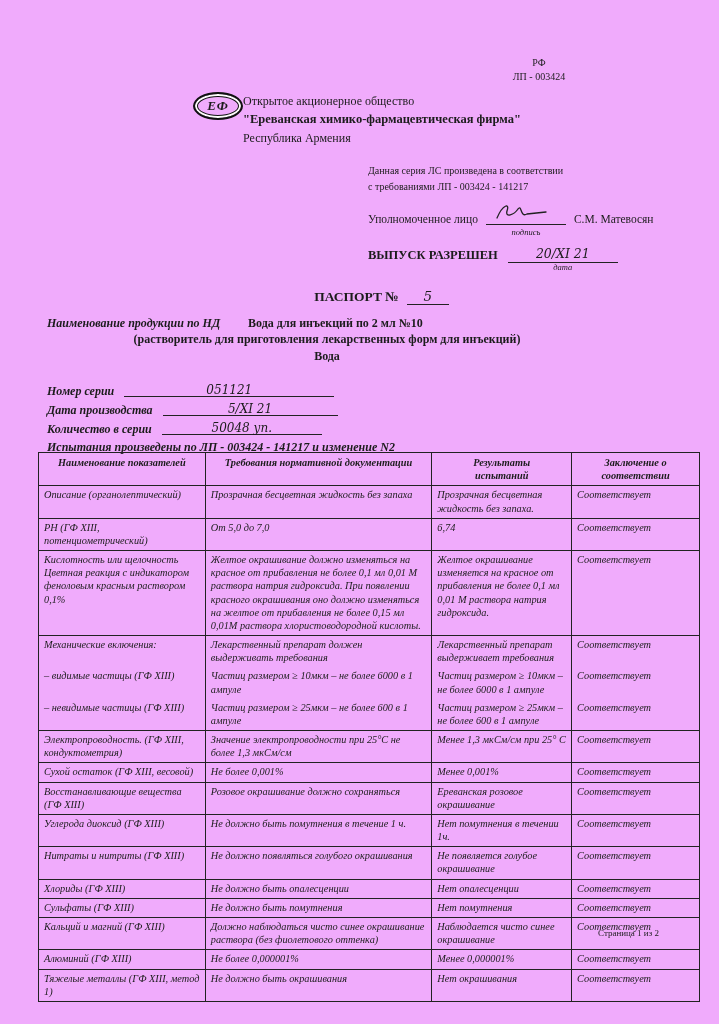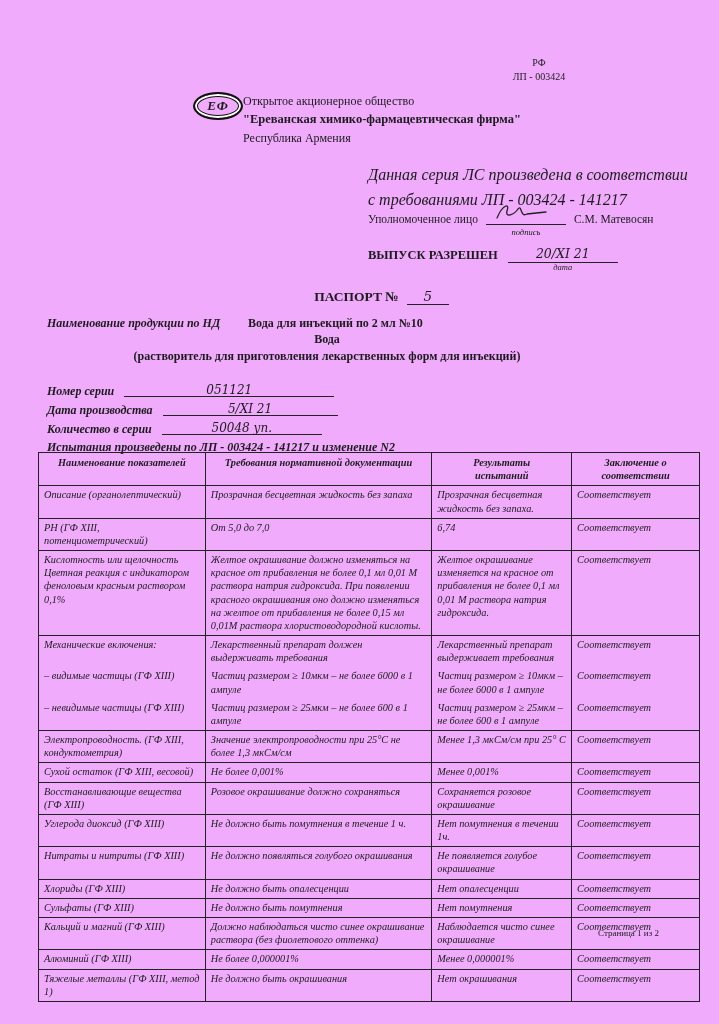--- a/index.html
+++ b/index.html
@@ -16,21 +16,21 @@
   .company-block { position: absolute; top: 92px; left: 193px; display: flex; align-items: flex-start; }
   .logo {
     width: 50px; height: 28px; border: 2px solid #111; border-radius: 50%;
     display: flex; align-items: center; justify-content: center;
     font-weight: bold; font-style: italic; font-size: 13px; letter-spacing: 1px;
     box-shadow: inset 0 0 0 2px #fdfdfb, inset 0 0 0 3px #111;
   }
   .company-text { font-size: 12px; line-height: 1.5; }
   .company-text .name { font-weight: bold; font-size: 12.5px; }
 
-  .series-statement { position: absolute; top: 163px; left: 368px; font-size: 16px; line-height: 1.55; font-style: italic; }
+  .series-statement { position: absolute; top: 163px; left: 368px; font-size: 10px; line-height: 1.55; }
 
   .authorized { position: absolute; top: 205px; left: 368px; font-size: 11.5px; }
   .authorized .row { display: flex; align-items: flex-end; gap: 8px; }
   .sig-line { display: inline-block; width: 80px; border-bottom: 1px solid #222; position: relative; height: 20px; }
   .sig-line svg { position: absolute; bottom: 0; left: 8px; }
   .sig-caption { position: absolute; top: 22px; left: 0; width: 100%; text-align: center; font-size: 8.5px; font-style: italic; }
 
   .release { position: absolute; top: 246px; left: 368px; font-size: 12.5px; font-weight: bold; }
   .release .row { display: flex; align-items: flex-end; gap: 10px; }
   .date-line { display: inline-block; width: 110px; border-bottom: 1px solid #222; text-align: center; position: relative; font-weight: normal; }
@@ -113,22 +113,22 @@
   <div class="passport-title">
     <span>ПАСПОРТ №</span><span class="num hw">5</span>
   </div>
 
   <div class="product">
     <div class="line1">
       <span class="label">Наименование продукции по НД</span>
       <span class="val">Вода для инъекций по 2 мл №10</span>
     </div>
     <div class="centered">
+      <div>(растворитель для приготовления лекарственных форм для инъекций)</div>
       <div>Вода</div>
-      <div>(растворитель для приготовления лекарственных форм для инъекций)</div>
     </div>
   </div>
 
   <div class="series-info">
     <div class="frow">
       <span class="flabel">Номер серии</span>
       <span class="fline w1 hw">051121</span>
     </div>
     <div class="frow">
       <span class="flabel">Дата производства</span>
@@ -202,21 +202,21 @@
     </tr>
           <tr>
       <td>Сухой остаток (ГФ XIII, весовой)</td>
       <td>Не более 0,001%</td>
       <td>Менее 0,001%</td>
       <td class="concl">Соответствует</td>
     </tr>
           <tr>
       <td>Восстанавливающие вещества (ГФ XIII)</td>
       <td>Розовое окрашивание должно сохраняться</td>
-      <td>Сохраняется розовое окрашивание</td>
+      <td>Ереванская розовое окрашивание</td>
       <td class="concl">Соответствует</td>
     </tr>
           <tr>
       <td>Углерода диоксид (ГФ XIII)</td>
       <td>Не должно быть помутнения в течение 1 ч.</td>
       <td>Нет помутнения в течении 1ч.</td>
       <td class="concl">Соответствует</td>
     </tr>
           <tr>
       <td>Нитраты и нитриты (ГФ XIII)</td>

